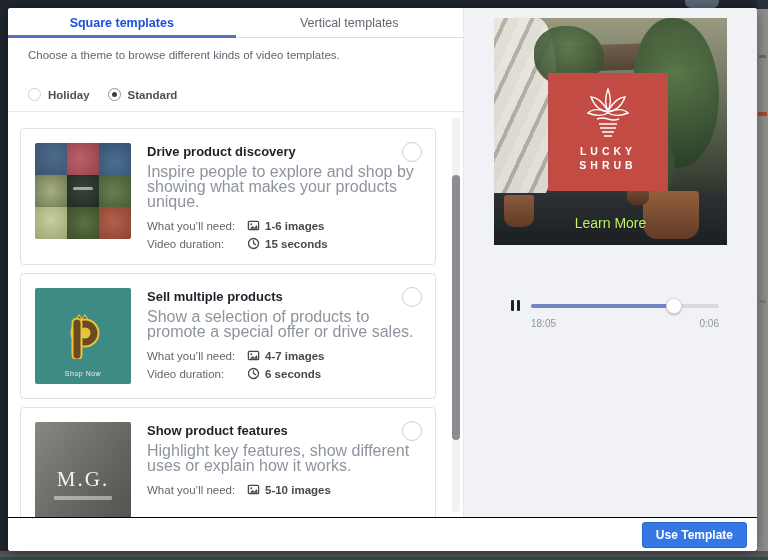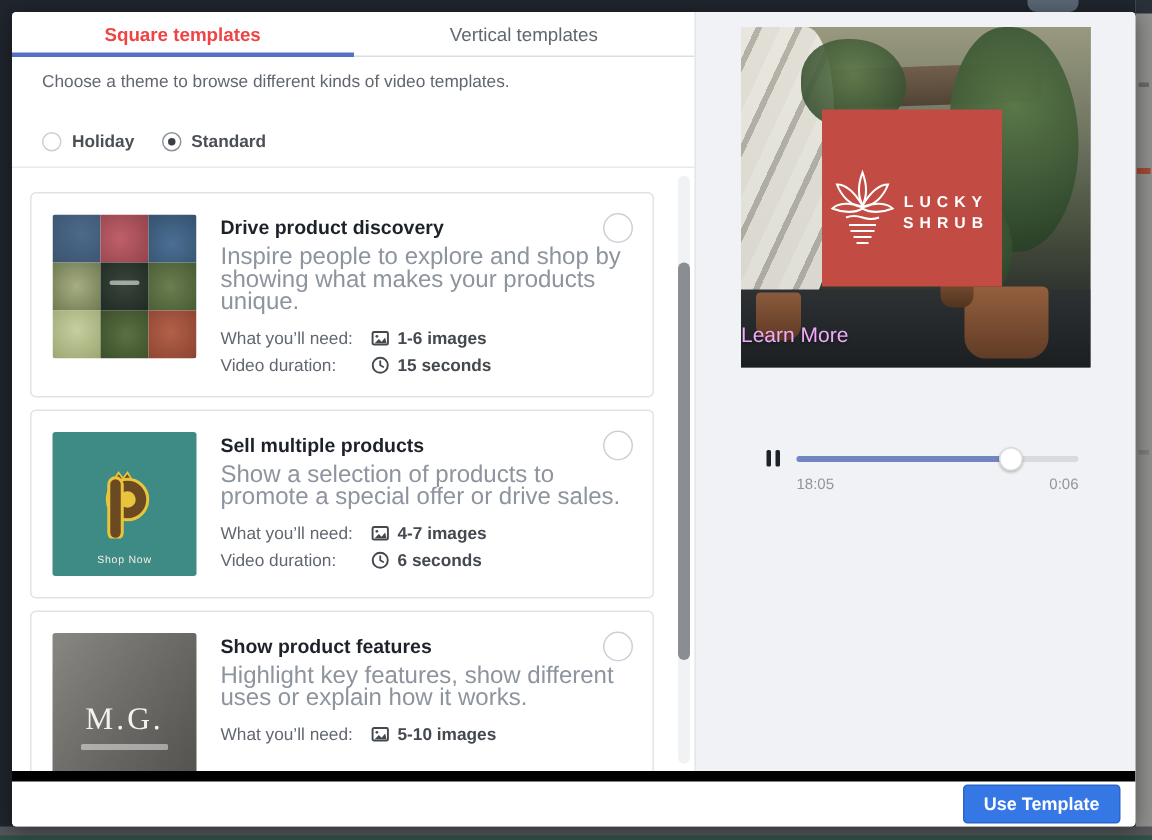--- a/index.html
+++ b/index.html
@@ -32,21 +32,21 @@
   }
   .modal-title { font-size:13.5px; font-weight:bold; color:#1d2129; }
   .modal-close { margin-left:auto; font-size:15px; color:#9aa0a6; cursor:pointer; line-height:1; padding:2px 4px; }
 
   .modal-body { flex:1; display:flex; min-height:0; }
 
   
   .left-panel { width:455px; flex:0 0 455px; display:flex; flex-direction:column; min-height:0; background:#fff; }
   .tabs { height:30px; flex:0 0 30px; display:flex; border-bottom:1px solid #dadde1; }
   .tab { flex:1; display:flex; align-items:center; justify-content:center; font-size:12.5px; color:#616770; cursor:pointer; position:relative; }
-  .tab.active { color:#ef4444; font-weight:bold; }
+  .tab.active { color:#1d4ed8; font-weight:bold; }
   .tab.active::after { content:""; position:absolute; left:0; right:0; bottom:-1px; height:3px; background:#5472c4; }
 
   .themes { padding:11px 20px 10px 20px; border-bottom:1px solid #e7e9ec; }
   .themes-heading { font-size:11.5px; font-weight:bold; color:#4b4f56; margin-bottom:4px; }
   .themes-desc { font-size:11.5px; color:#616770; margin-bottom:9px; }
   .radio-row { display:flex; align-items:center; gap:18px; }
   .radio-opt { display:flex; align-items:center; gap:7px; cursor:pointer;margin-top:18px; }
   .radio-circle { width:13px; height:13px; border-radius:50%; border:1px solid #ccd0d5; background:#fff; position:relative; }
   .radio-circle.checked { border-color:#8d949e; }
   .radio-circle.checked::after { content:""; position:absolute; left:3px; top:3px; width:5px; height:5px; border-radius:50%; background:#3a3f45; }
@@ -107,37 +107,37 @@
   .ph-p2 { right:8px; top:0; width:86px; height:150px; background:radial-gradient(circle at 50% 35%, #587747, #243a24); opacity:.95; }
   .ph-p3 { left:66px; top:70px; width:60px; height:70px; background:radial-gradient(circle at 45% 45%, #51704a, #28402a); opacity:.85; }
   .ph-p4 { right:52px; top:110px; width:54px; height:74px; background:radial-gradient(circle at 50% 40%, #4c6b43, #22371f); opacity:.85; }
   .ph-floor { position:absolute; left:0; bottom:0; width:100%; height:52px; background:linear-gradient(180deg, #2d3134, #1b1f21); }
   .ph-pot1 { position:absolute; left:10px; bottom:18px; width:30px; height:32px; background:linear-gradient(180deg, #8a5a3c, #5f3a24); border-radius:3px 3px 10px 10px; }
   .ph-pot2 { position:absolute; right:28px; bottom:6px; width:56px; height:48px; background:linear-gradient(180deg, #935f3e, #613c26); border-radius:4px 4px 14px 14px; }
   .ph-pot3 { position:absolute; right:78px; bottom:40px; width:22px; height:20px; background:linear-gradient(180deg, #7d5236, #52331f); border-radius:2px 2px 8px 8px; }
 
   .brand-card {
     position:absolute; left:54px; top:55px; width:120px; height:118px;
-    background:#c24b43; display:flex; flex-direction:row; align-items:center; padding-top:14px;
+    background:#c24b43; display:flex; flex-direction:column; align-items:center; padding-top:14px;
   }
   .brand-lines { margin-top:5px; text-align:center; color:#fff; font-size:10.5px; font-weight:bold; letter-spacing:4px; line-height:14px; }
-  .preview-cta { position:absolute; left:0; right:0; bottom:14px; color:#f0abfc; font-size:14px; text-shadow:0 1px 2px rgba(0,0,0,.4); }
+  .preview-cta { position:absolute; left:0; right:0; bottom:14px; text-align:center; color:#bef264; font-size:14px; text-shadow:0 1px 2px rgba(0,0,0,.4); }
 
   .controls { position:absolute; left:0; top:248px; width:294px; height:60px; }
   .pause-btn { position:absolute; left:45px; top:44px; width:12px; height:12px; cursor:pointer; }
   .pause-btn span { position:absolute; top:0; width:3px; height:11px; background:#1d2129; border-radius:1px; }
   .pause-btn span:first-child { left:2px; }
   .pause-btn span:last-child { left:8px; }
   .slider { position:absolute; left:67px; top:48px; width:188px; height:4px; border-radius:2px; background:#d8dade; cursor:pointer; }
   .slider-fill { position:absolute; left:0; top:0; height:4px; border-radius:2px; background:#7185c2; }
   .slider-thumb { position:absolute; right:-8px; top:-6px; width:16px; height:16px; border-radius:50%; background:#fff; border:1px solid #dcdcdc; box-shadow:0 1px 2px rgba(0,0,0,.25); cursor:pointer; }
   .time-row { position:absolute; left:67px; top:62px; width:188px; display:flex; justify-content:space-between; font-size:10px; color:#90949c; }
 
   
-  .modal-footer { flex:0 0 34px; border-top:7px solid #000000; background:#fff; display:flex; align-items:center; justify-content:flex-end; padding:2px 10px; }
+  .modal-footer { flex:0 0 34px; border-top:1px solid #000000; background:#fff; display:flex; align-items:center; justify-content:flex-end; padding:2px 10px; }
   .use-template-btn {
     background:#3578e5; color:#fff; border:1px solid #2a66c8; border-radius:3px;
     font-family:"Liberation Sans", sans-serif; font-size:12px; font-weight:bold;
     padding:5px 13px; cursor:pointer;
   }
 
   
   .meta-icon svg, .logo-p svg, .shrub-logo svg { display:block; width:100%; height:100%; }
   .shrub-logo { width:54px; height:52px; }
   .logo-p { width:34px; height:46px; }

